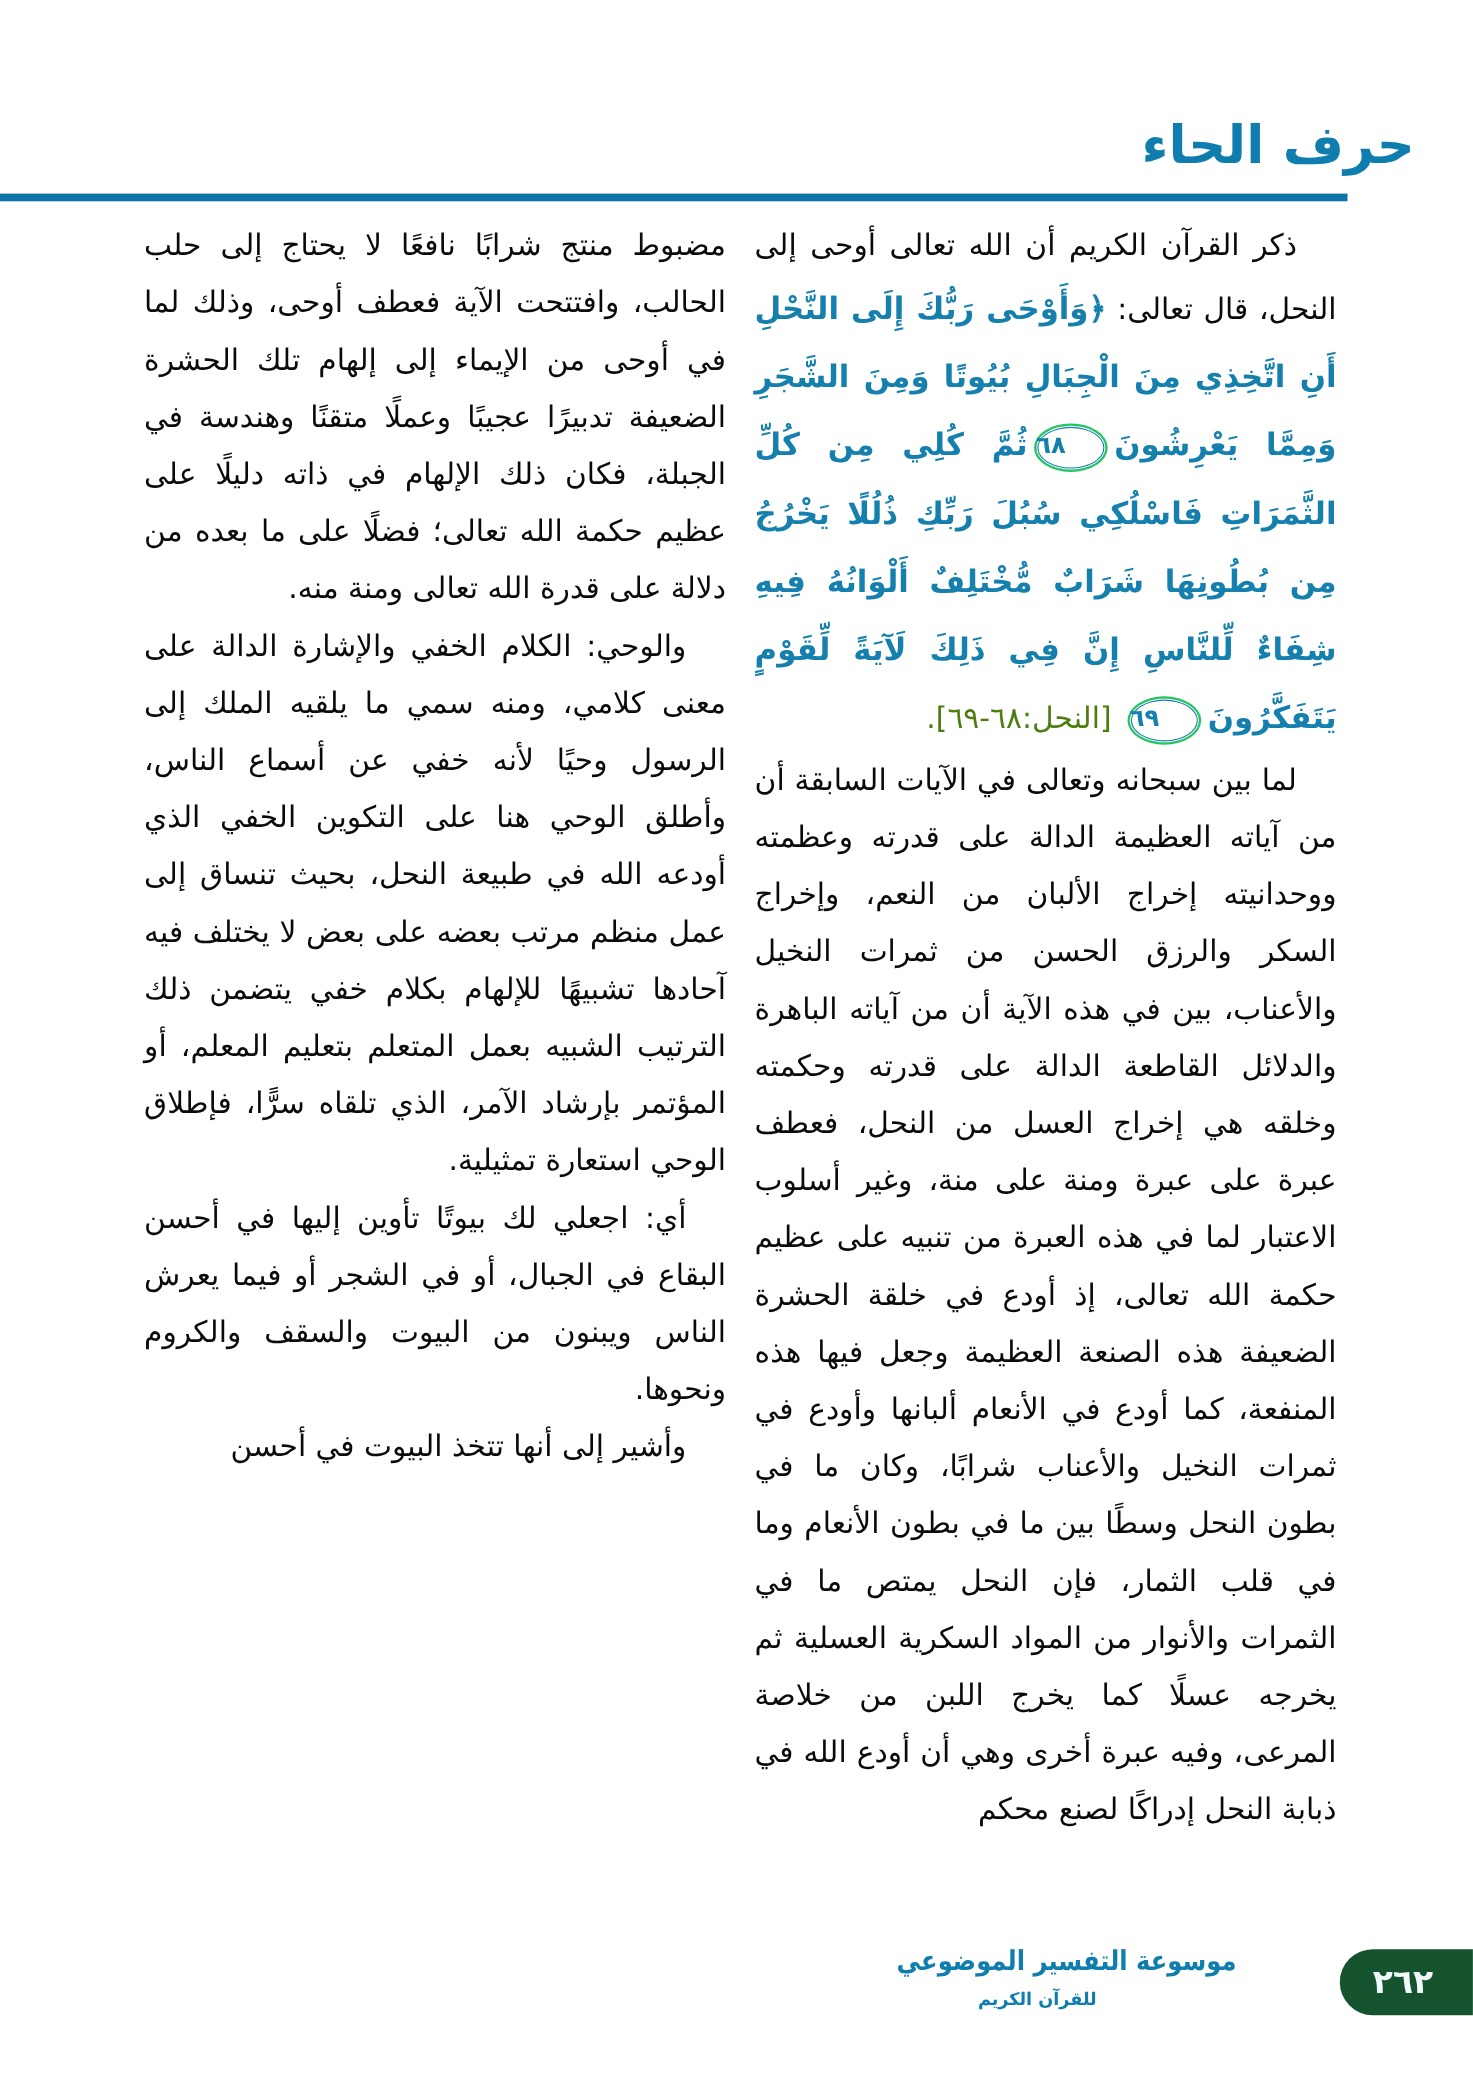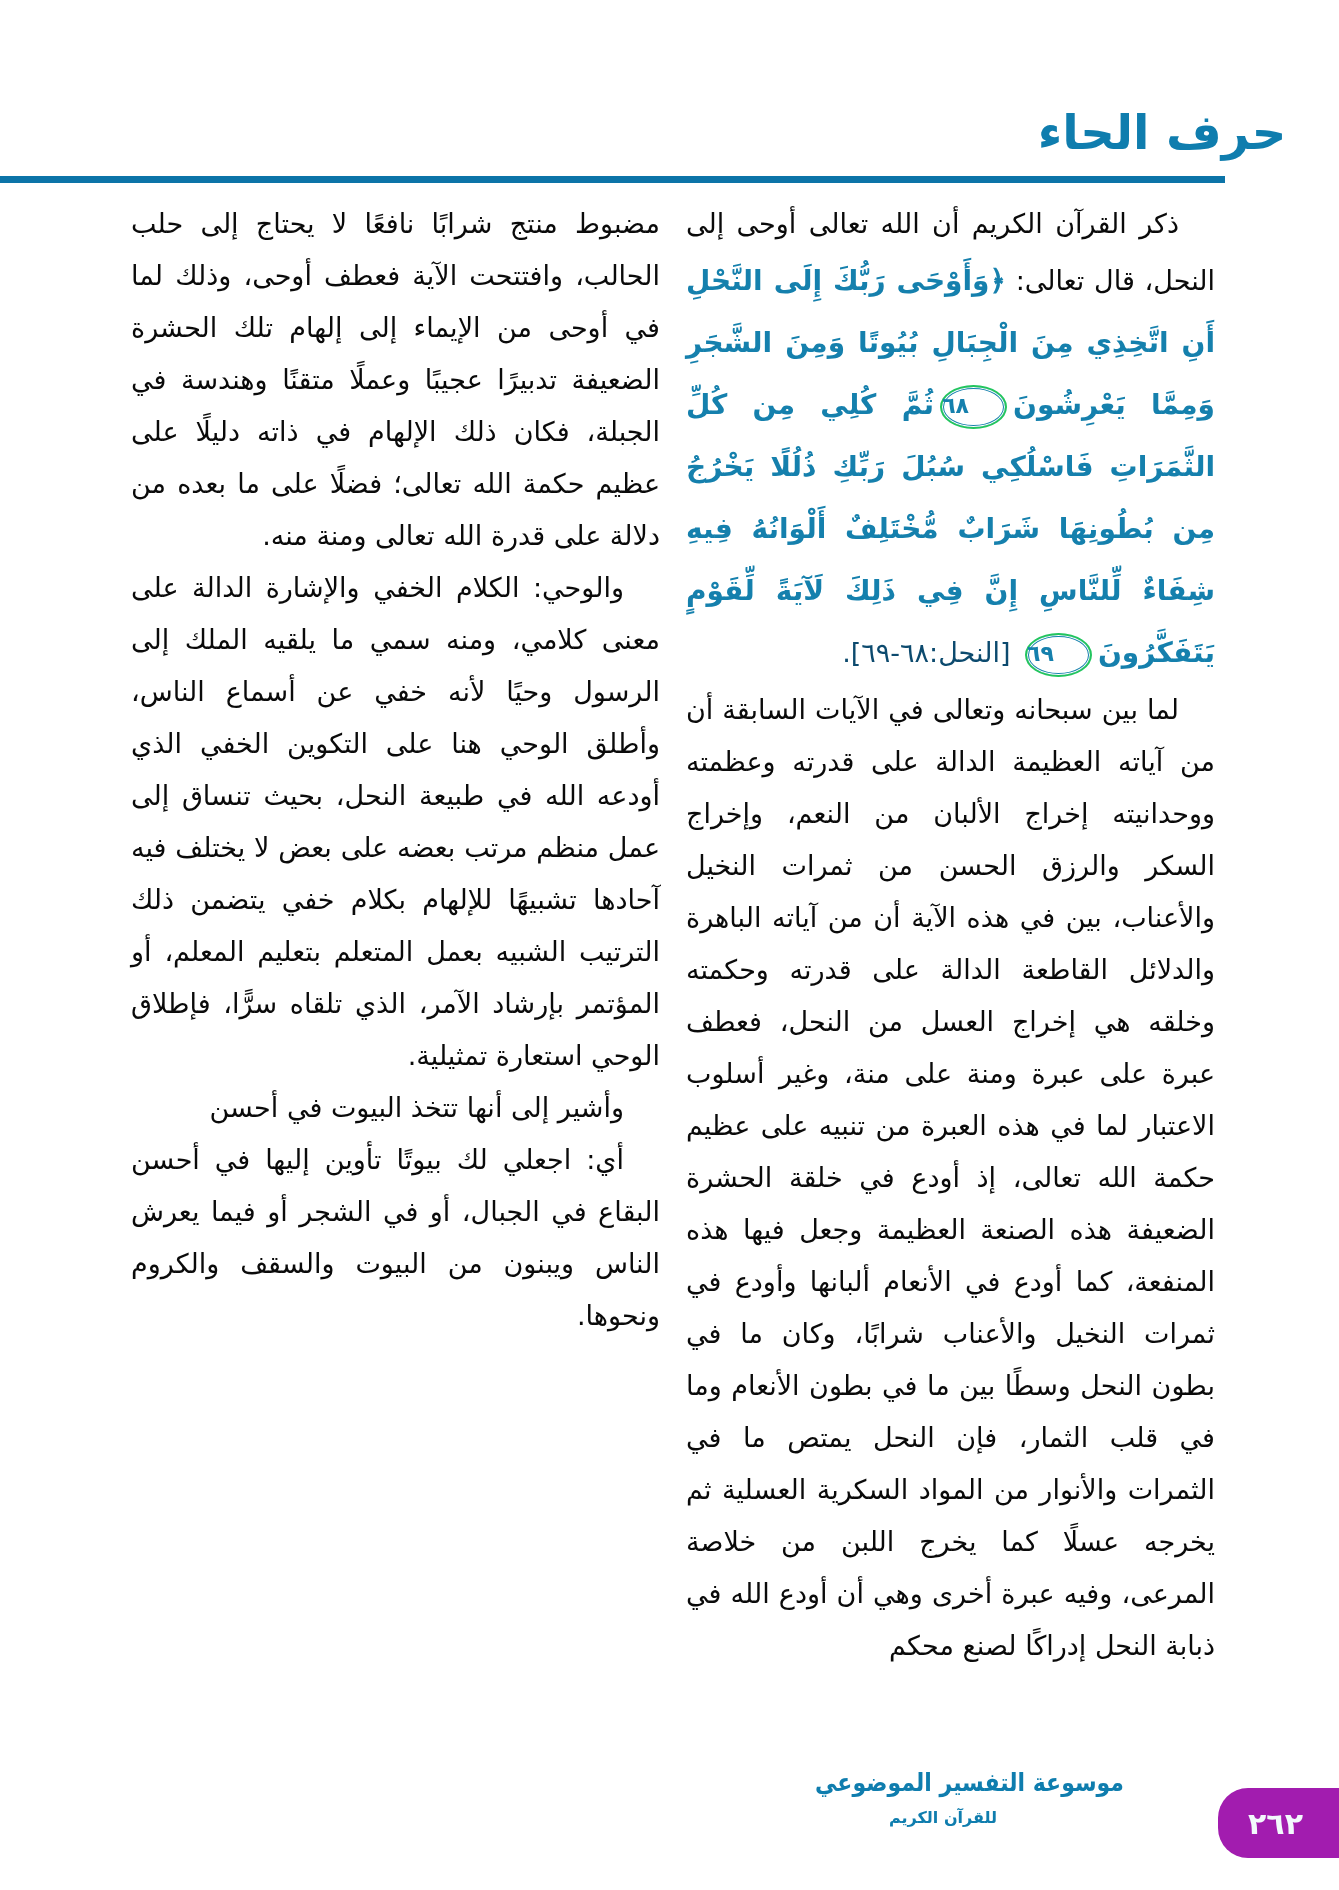--- a/index.html
+++ b/index.html
@@ -38,21 +38,21 @@
     text-align:justify;
     color:#0a0a0a;
   }
   .col p.indent { text-indent:36px; }
   .quran {
     color:#1580ad;
     font-weight:bold;
     font-size:28px;
     line-height:62px;
   }
-  .verse-ref { color:#0c4a6e;margin-top:29px; }
+  .verse-ref { color:#4d7c0f;margin-top:29px; }
   .ayah-marker {
     display:inline-block;
     min-width:40px; height:40px;
     border:2px solid #22c55e;
     border-radius:50%;
     box-shadow:0 0 0 1px #ffffff inset, 0 0 0 2px #1580ad inset;
     text-align:center; line-height:38px;
     font-size:22px; font-weight:bold;
     color:#1580ad;
     margin:0 6px;
@@ -72,24 +72,24 @@
     transform:scaleX(.88); transform-origin:center;
     line-height:46px;
   }
   .publisher-logo .l2 {
     display:block;
     font-size:16px; font-weight:bold;
     line-height:24px;
   }
   .page-badge {
     position:absolute; top:1772px; right:0;
-    width:121px; height:70px;
-    background:#a21caf;
+    width:121px; height:60px;
+    background:#14532d;
     border-radius:30px 0 0 30px;
-    display:flex; align-items:center; justify-content:center;margin-top:16px;
+    display:flex; align-items:center; justify-content:center;
   }
   .page-badge span {
     color:#f2f9fc;
     font-size:30px; font-weight:bold;
     letter-spacing:6px;
     padding-right:6px;
   }
 </style>
 </head>
 <body>
@@ -104,22 +104,22 @@
     <div class="col">
       <p class="indent">
         <span>ذكر القرآن الكريم أن الله تعالى أوحى إلى النحل، قال تعالى: </span><span class="quran">﴿وَأَوْحَى رَبُّكَ إِلَى النَّحْلِ أَنِ اتَّخِذِي مِنَ الْجِبَالِ بُيُوتًا وَمِنَ الشَّجَرِ وَمِمَّا يَعْرِشُونَ</span><span class="ayah-marker">٦٨</span><span class="quran">ثُمَّ كُلِي مِن كُلِّ الثَّمَرَاتِ فَاسْلُكِي سُبُلَ رَبِّكِ ذُلُلًا يَخْرُجُ مِن بُطُونِهَا شَرَابٌ مُّخْتَلِفٌ أَلْوَانُهُ فِيهِ شِفَاءٌ لِّلنَّاسِ إِنَّ فِي ذَلِكَ لَآيَةً لِّقَوْمٍ يَتَفَكَّرُونَ</span><span class="ayah-marker">٦٩</span><span class="verse-ref"> [النحل:٦٨-٦٩].</span>
       </p>
       <p class="indent">لما بين سبحانه وتعالى في الآيات السابقة أن من آياته العظيمة الدالة على قدرته وعظمته ووحدانيته إخراج الألبان من النعم، وإخراج السكر والرزق الحسن من ثمرات النخيل والأعناب، بين في هذه الآية أن من آياته الباهرة والدلائل القاطعة الدالة على قدرته وحكمته وخلقه هي إخراج العسل من النحل، فعطف عبرة على عبرة ومنة على منة، وغير أسلوب الاعتبار لما في هذه العبرة من تنبيه على عظيم حكمة الله تعالى، إذ أودع في خلقة الحشرة الضعيفة هذه الصنعة العظيمة وجعل فيها هذه المنفعة، كما أودع في الأنعام ألبانها وأودع في ثمرات النخيل والأعناب شرابًا، وكان ما في بطون النحل وسطًا بين ما في بطون الأنعام وما في قلب الثمار، فإن النحل يمتص ما في الثمرات والأنوار من المواد السكرية العسلية ثم يخرجه عسلًا كما يخرج اللبن من خلاصة المرعى، وفيه عبرة أخرى وهي أن أودع الله في ذبابة النحل إدراكًا لصنع محكم</p>
     </div>
 
     <div class="col">
       <p>مضبوط منتج شرابًا نافعًا لا يحتاج إلى حلب الحالب، وافتتحت الآية فعطف أوحى، وذلك لما في أوحى من الإيماء إلى إلهام تلك الحشرة الضعيفة تدبيرًا عجيبًا وعملًا متقنًا وهندسة في الجبلة، فكان ذلك الإلهام في ذاته دليلًا على عظيم حكمة الله تعالى؛ فضلًا على ما بعده من دلالة على قدرة الله تعالى ومنة منه.</p>
       <p class="indent">والوحي: الكلام الخفي والإشارة الدالة على معنى كلامي، ومنه سمي ما يلقيه الملك إلى الرسول وحيًا لأنه خفي عن أسماع الناس، وأطلق الوحي هنا على التكوين الخفي الذي أودعه الله في طبيعة النحل، بحيث تنساق إلى عمل منظم مرتب بعضه على بعض لا يختلف فيه آحادها تشبيهًا للإلهام بكلام خفي يتضمن ذلك الترتيب الشبيه بعمل المتعلم بتعليم المعلم، أو المؤتمر بإرشاد الآمر، الذي تلقاه سرًّا، فإطلاق الوحي استعارة تمثيلية.</p>
+      <p class="indent">أي: اجعلي لك بيوتًا تأوين إليها في أحسن البقاع في الجبال، أو في الشجر أو فيما يعرش الناس ويبنون من البيوت والسقف والكروم ونحوها.</p>
       <p class="indent">وأشير إلى أنها تتخذ البيوت في أحسن</p>
-      <p class="indent">أي: اجعلي لك بيوتًا تأوين إليها في أحسن البقاع في الجبال، أو في الشجر أو فيما يعرش الناس ويبنون من البيوت والسقف والكروم ونحوها.</p>
     </div>
 
   </div>
 
   <div class="publisher-logo">
     <span class="l1">موسوعة التفسير الموضوعي</span>
     <span class="l2">للقرآن الكريم</span>
   </div>
 
   <div class="page-badge">

